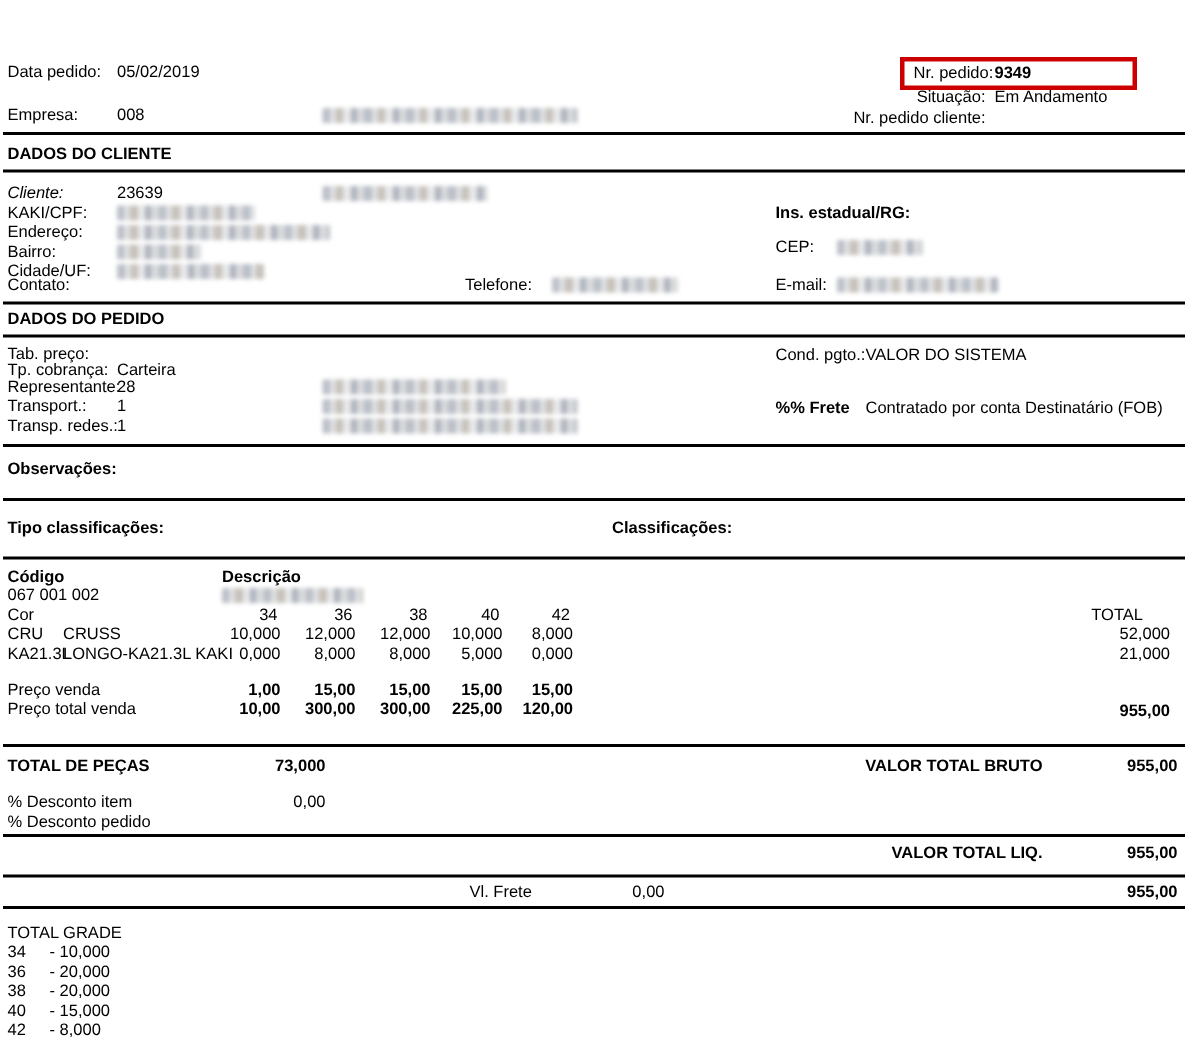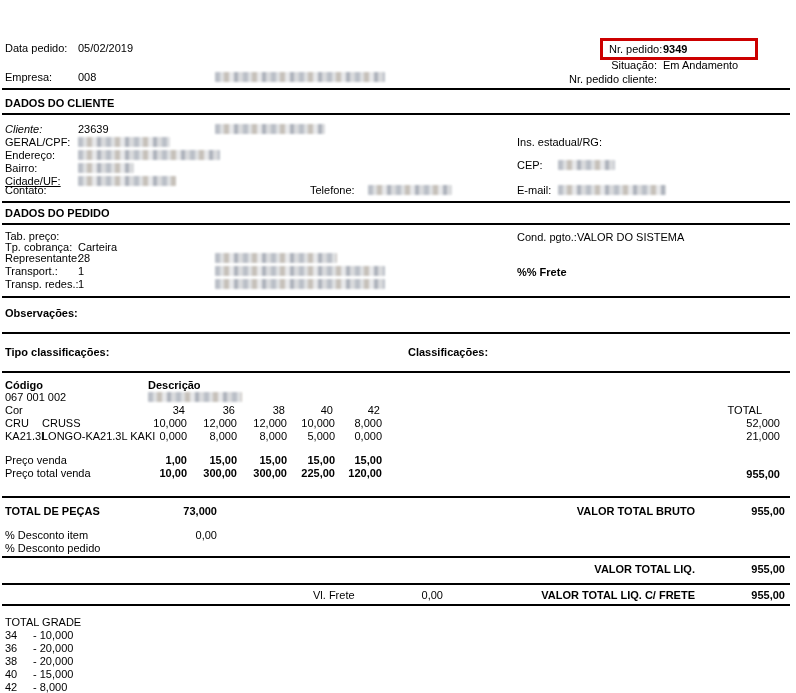--- a/index.html
+++ b/index.html
@@ -47,33 +47,33 @@
   <div class="abs rt" style="left:500px;top:73px;width:157px;">Nr. pedido cliente:</div>
 
   <div class="line" style="top:88px;"></div>
   <div class="abs bold" style="left:5px;top:97px;">DADOS DO CLIENTE</div>
   <div class="line" style="top:113px;"></div>
 
   <div class="abs" style="left:5px;top:123px;font-style:italic;">Cliente:</div>
   <div class="abs" style="left:78px;top:123px;">23639</div>
   <div class="redact" style="left:215px;top:124px;width:110px;"></div>
 
-  <div class="abs" style="left:5px;top:136px;">GERAL/CPF:</div>
+  <div class="abs" style="left:5px;top:136px;">KAKI/CPF:</div>
   <div class="redact" style="left:78px;top:137px;width:92px;"></div>
-  <div class="abs" style="left:517px;top:136px;">Ins. estadual/RG:</div>
+  <div class="abs" style="left:517px;top:136px;font-weight:bold;">Ins. estadual/RG:</div>
 
   <div class="abs" style="left:5px;top:149px;">Endereço:</div>
   <div class="redact" style="left:78px;top:150px;width:142px;"></div>
 
   <div class="abs" style="left:5px;top:162px;">Bairro:</div>
   <div class="redact" style="left:78px;top:163px;width:56px;"></div>
   <div class="abs" style="left:517px;top:159px;">CEP:</div>
   <div class="redact" style="left:558px;top:160px;width:57px;"></div>
 
-  <div class="abs" style="left:5px;top:175px;text-decoration:underline;">Cidade/UF:</div>
+  <div class="abs" style="left:5px;top:175px;">Cidade/UF:</div>
   <div class="redact" style="left:78px;top:176px;width:98px;"></div>
 
   <div class="abs" style="left:5px;top:184px;">Contato:</div>
   <div class="abs" style="left:310px;top:184px;">Telefone:</div>
   <div class="redact" style="left:368px;top:185px;width:84px;"></div>
   <div class="abs" style="left:517px;top:184px;">E-mail:</div>
   <div class="redact" style="left:558px;top:185px;width:108px;"></div>
 
   <div class="line" style="top:201px;"></div>
   <div class="abs bold" style="left:5px;top:207px;">DADOS DO PEDIDO</div>
@@ -87,20 +87,21 @@
   <div class="abs" style="left:78px;top:241px;">Carteira</div>
 
   <div class="abs" style="left:5px;top:252px;">Representante:</div>
   <div class="abs" style="left:78px;top:252px;">28</div>
   <div class="redact" style="left:215px;top:253px;width:122px;"></div>
 
   <div class="abs" style="left:5px;top:265px;">Transport.:</div>
   <div class="abs" style="left:78px;top:265px;">1</div>
   <div class="redact" style="left:215px;top:266px;width:170px;"></div>
   <div class="abs bold" style="left:517px;top:266px;">%% Frete</div>
+  <div class="abs" style="left:577px;top:266px;">Contratado por conta Destinatário (FOB)</div>
 
   <div class="abs" style="left:5px;top:278px;">Transp. redes.:</div>
   <div class="abs" style="left:78px;top:278px;">1</div>
   <div class="redact" style="left:215px;top:279px;width:170px;"></div>
 
   <div class="line" style="top:296px;"></div>
   <div class="abs bold" style="left:5px;top:307px;">Observações:</div>
   <div class="line" style="top:332px;"></div>
 
   <div class="abs bold" style="left:5px;top:346px;">Tipo classificações:</div>
@@ -164,21 +165,20 @@
   <div class="abs rt" style="left:137px;top:529px;width:80px;">0,00</div>
   <div class="abs" style="left:5px;top:542px;">% Desconto pedido</div>
 
   <div class="line" style="top:556px;"></div>
   <div class="abs rt bold" style="left:495px;top:563px;width:200px;">VALOR TOTAL LIQ.</div>
   <div class="abs rt bold" style="left:685px;top:563px;width:100px;">955,00</div>
 
   <div class="line" style="top:583px;"></div>
   <div class="abs" style="left:313px;top:589px;">Vl. Frete</div>
   <div class="abs rt" style="left:363px;top:589px;width:80px;">0,00</div>
-  <div class="abs rt bold" style="left:495px;top:589px;width:200px;">VALOR TOTAL LIQ. C/ FRETE</div>
   <div class="abs rt bold" style="left:685px;top:589px;width:100px;">955,00</div>
   <div class="line" style="top:604px;"></div>
 
   <div class="abs" style="left:5px;top:616px;">TOTAL GRADE</div>
 
   <div class="abs" style="left:5px;top:629px;">34</div>
   <div class="abs" style="left:33px;top:629px;">- 10,000</div>
 
   <div class="abs" style="left:5px;top:642px;">36</div>
   <div class="abs" style="left:33px;top:642px;">- 20,000</div>

